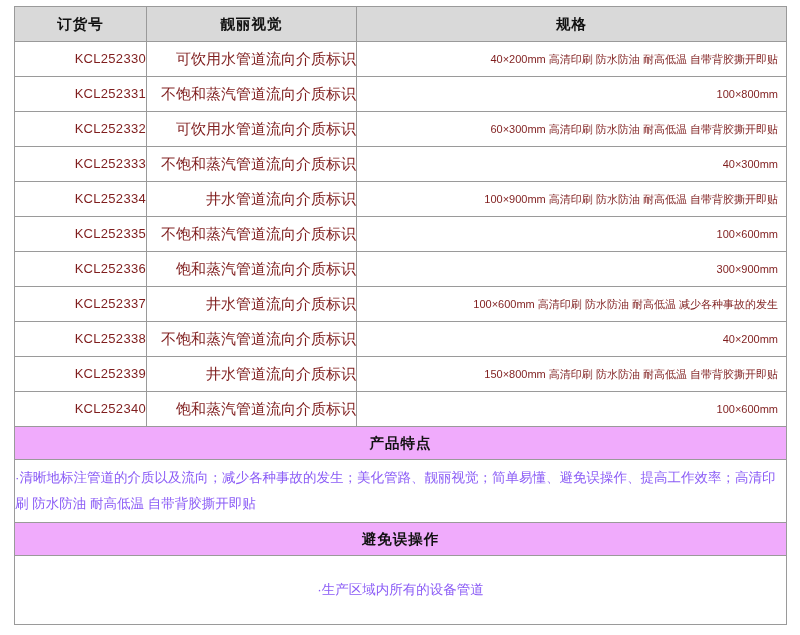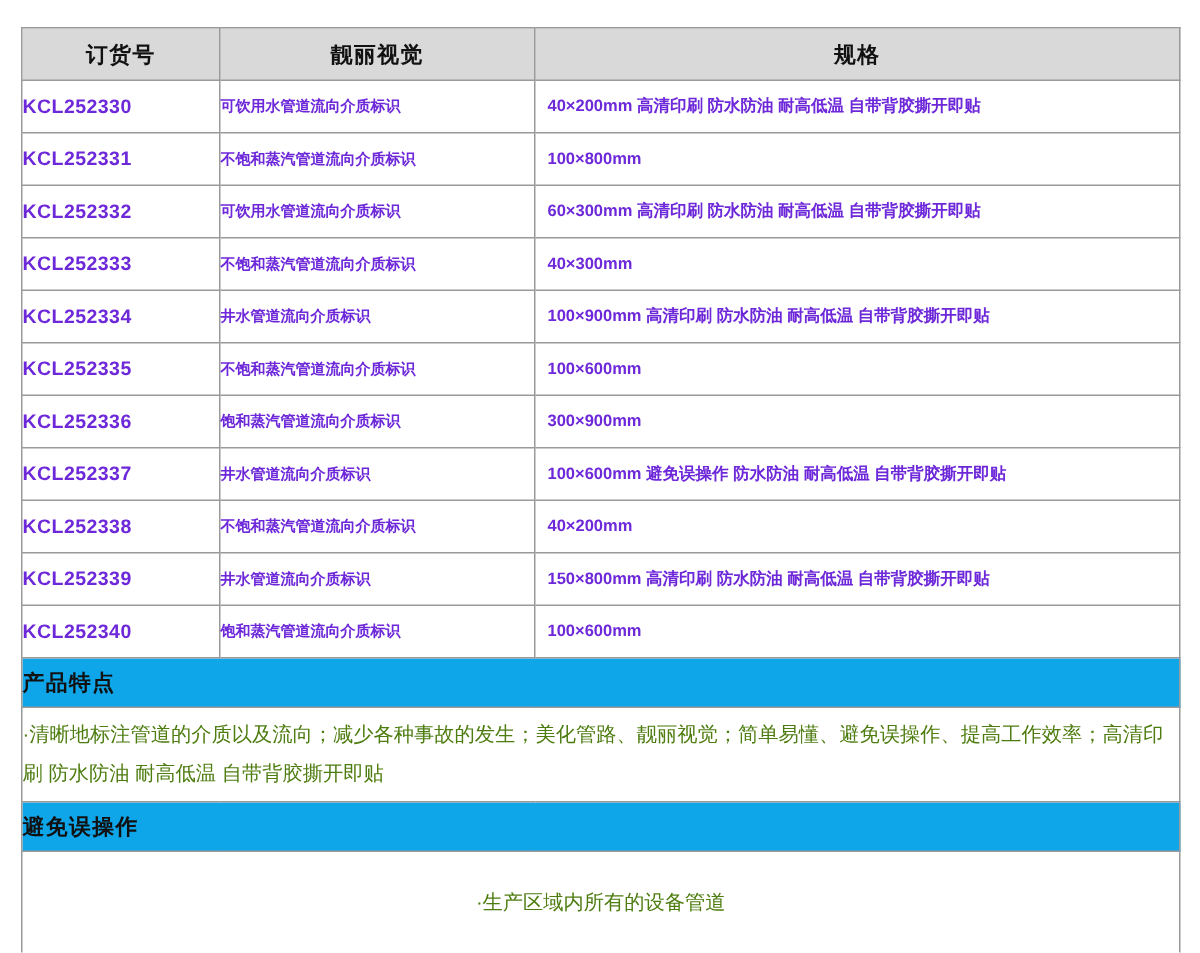--- a/index.html
+++ b/index.html
@@ -11,21 +11,21 @@
     width: 800px;
     height: 635px;
     font-family: "Liberation Sans", "DejaVu Sans", sans-serif;
     color: #1a1a1a;
     overflow: hidden;
   }
   .page {
     width: 800px;
     height: 451px;
     box-sizing: border-box;
-    padding: 18px 14px 14px 14px;
+    padding: 6px 14px 14px 14px;
   }
   table.spec {
     width: 772px;
     border-collapse: collapse;
     table-layout: fixed;
     border: 1px solid #9a9a9a;
   }
   table.spec td, table.spec th {
     border: 1px solid #9a9a9a;
     padding: 0;
@@ -40,52 +40,51 @@
     font-weight: bold;
     text-align: center;
     font-size: 14.5px;
     height: 34px;
     letter-spacing: 1px;
     color: #111;
   }
   .cell {
     height: 34px;
     font-size: 13.5px;
-    text-align: left;
-    color: #6d28d9;
+    text-align: right;
+    color: #7f1d1d;
     line-height: 1.3;
-    font-weight: bold;
   }
   .cell.code {
     font-family: "Liberation Sans", "DejaVu Sans", sans-serif;
     letter-spacing: 0.3px;
     font-size: 13px;
   }
   .cell.name {
-    font-size: 10px;
+    font-size: 15px;
   }
   .cell.spec {
     font-size: 11px;
     padding: 0 8px;
   }
   .section-title {
-    background: #0ea5e9;
-    text-align: left;
+    background: #f0abfc;
+    text-align: center;
     font-weight: bold;
     font-size: 14.5px;
     height: 32px;
     letter-spacing: 1px;
     color: #111;
   }
   .section-body {
     font-size: 13.5px;
     line-height: 1.9;
     padding: 7px 12px 9px 12px;
     text-align: left;
-    color: #4d7c0f;
+    color: #8b5cf6;
   }
   .section-body.center {
     text-align: center;
     padding: 12px 10px;
     line-height: 1.6;
   }
   .tall {
     height: 62px;
   }
   .mid {
@@ -140,21 +139,21 @@
         <td class="cell spec">100×600mm</td>
       </tr>
       <tr>
         <td class="cell code">KCL252336</td>
         <td class="cell name">饱和蒸汽管道流向介质标识</td>
         <td class="cell spec">300×900mm</td>
       </tr>
       <tr>
         <td class="cell code">KCL252337</td>
         <td class="cell name">井水管道流向介质标识</td>
-        <td class="cell spec">100×600mm  避免误操作  防水防油  耐高低温  自带背胶撕开即贴</td>
+        <td class="cell spec">100×600mm  高清印刷  防水防油  耐高低温  减少各种事故的发生</td>
       </tr>
       <tr>
         <td class="cell code">KCL252338</td>
         <td class="cell name">不饱和蒸汽管道流向介质标识</td>
         <td class="cell spec">40×200mm</td>
       </tr>
       <tr>
         <td class="cell code">KCL252339</td>
         <td class="cell name">井水管道流向介质标识</td>
         <td class="cell spec">150×800mm  高清印刷  防水防油  耐高低温  自带背胶撕开即贴</td>

